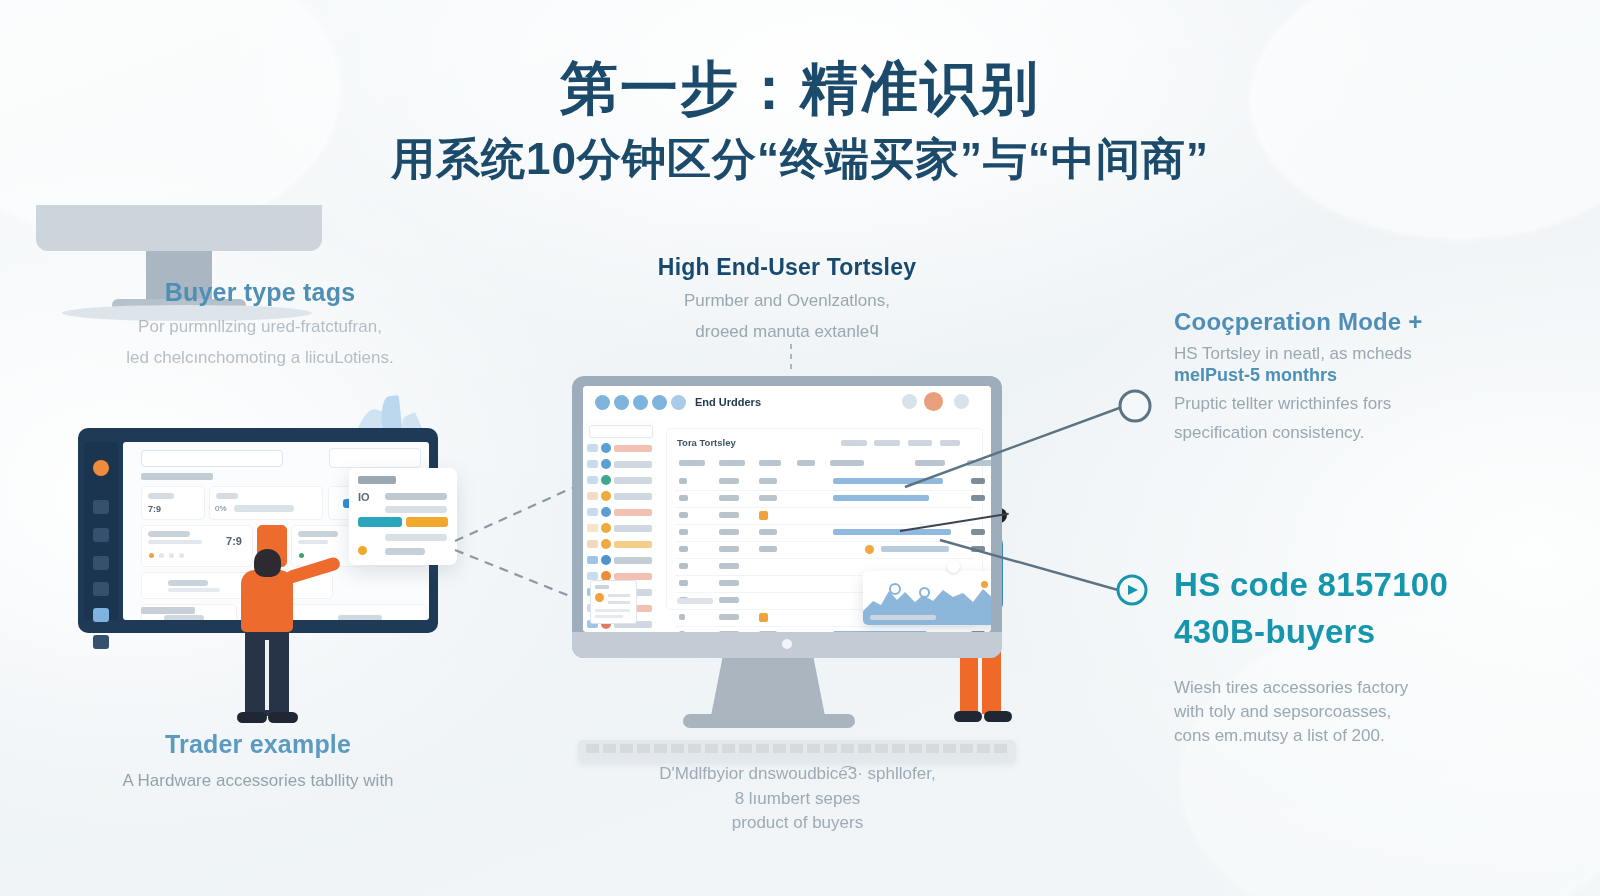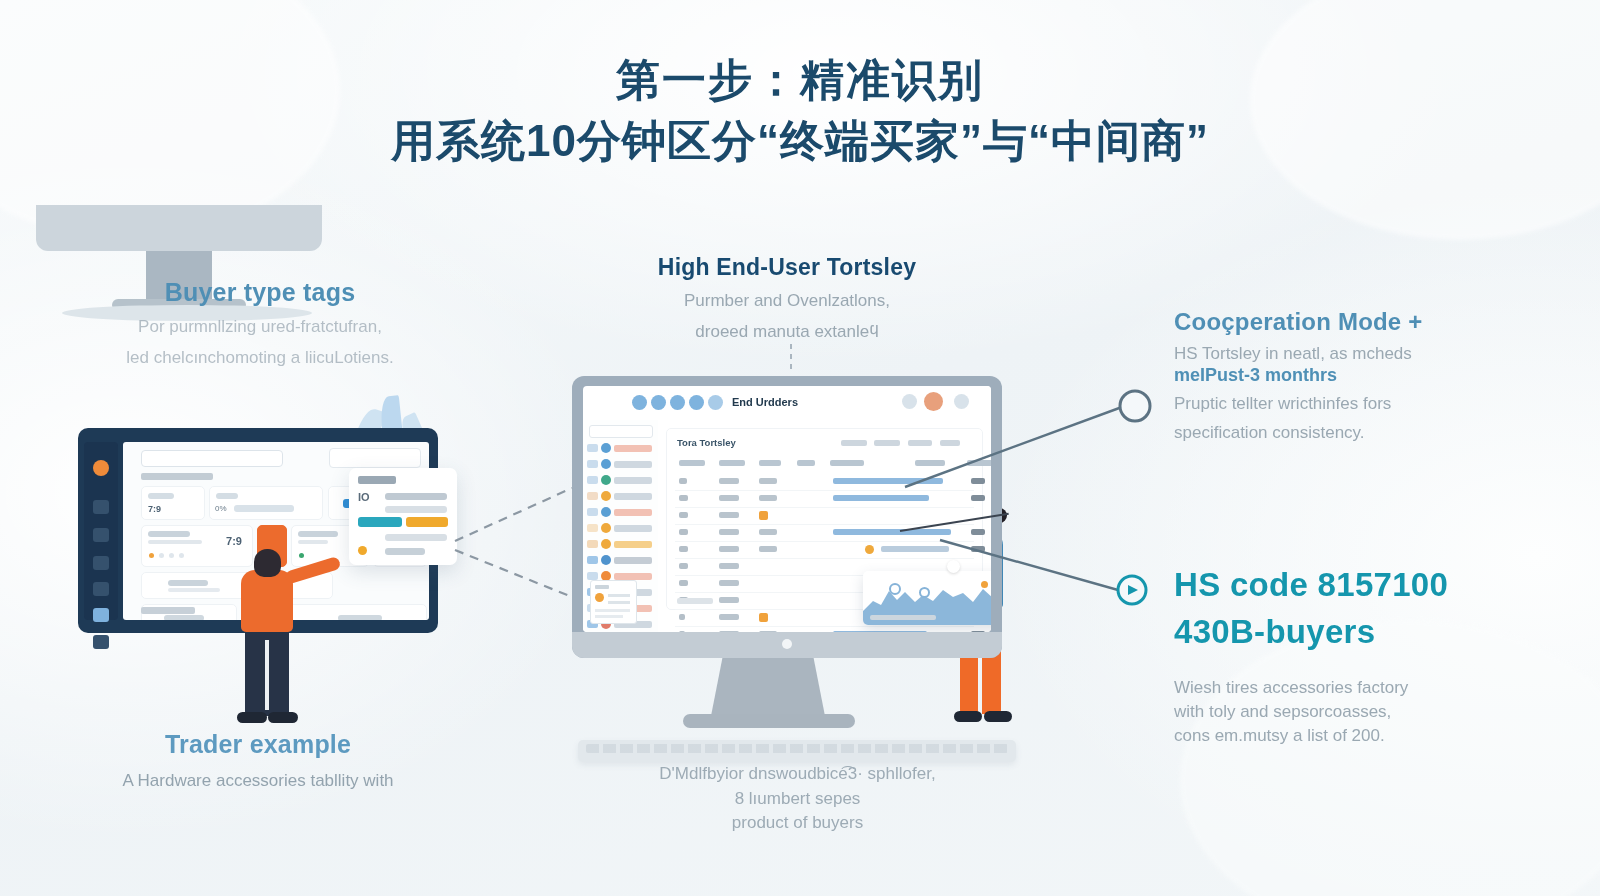--- a/index.html
+++ b/index.html
@@ -13,21 +13,21 @@
     background:
       radial-gradient(ellipse 900px 420px at 52% 8%, #ffffff 0%, rgba(255,255,255,0) 70%),
       radial-gradient(ellipse 700px 500px at 8% 55%, #ffffff 0%, rgba(255,255,255,0) 70%),
       radial-gradient(ellipse 760px 520px at 96% 62%, #fdfefe 0%, rgba(253,254,254,0) 72%),
       linear-gradient(160deg,#f7fafb 0%,#eef3f6 48%,#f2f6f8 100%);
   }
   .blob{position:absolute;border-radius:50%;filter:blur(2px);opacity:.55;}
 
   
   .title-wrap{position:absolute;left:0;right:0;top:52px;text-align:center;z-index:30;}
-  .title-1{font-size:44px;font-weight:700;color:#1b4a6b;letter-spacing:2px;line-height:1.25;}
+  .title-1{font-size:58px;font-weight:700;color:#1b4a6b;letter-spacing:2px;line-height:1.25;}
   .title-2{font-size:44px;font-weight:700;color:#1b4a6b;letter-spacing:1px;line-height:1.25;margin-top:6px;}
 
   
   .hdg{font-weight:700;letter-spacing:.2px;}
   .body-txt{color:#8b9aa6;line-height:1.36;}
 
   
   .left-head{position:absolute;left:60px;top:278px;width:400px;text-align:center;z-index:25;}
   .left-head .hdg{font-size:25px;color:#4f8fb5;}
   .left-head .body-txt{font-size:17px;margin-top:8px;opacity:.62;}
@@ -103,21 +103,21 @@
   .mon-c-chin{position:absolute;left:0;right:0;bottom:0;height:26px;background:#c3ccd4;border-radius:0 0 12px 12px;}
   .mon-c-dot{position:absolute;left:50%;bottom:9px;width:10px;height:10px;margin-left:-5px;border-radius:50%;background:#f2f5f7;}
   .mon-c-neck{position:absolute;left:711px;top:658px;width:114px;height:58px;background:#aab5bf;clip-path:polygon(10% 0,90% 0,100% 100%,0 100%);z-index:11;}
   .mon-c-foot{position:absolute;left:683px;top:714px;width:172px;height:14px;background:#a9b4be;border-radius:7px;z-index:11;}
   .keyboard{position:absolute;left:578px;top:740px;width:438px;height:22px;background:#e2e8ec;border-radius:5px;z-index:11;
     box-shadow:0 3px 6px rgba(90,110,130,.10);}
   .kb-keys{position:absolute;left:8px;top:4px;right:8px;height:9px;
     background:repeating-linear-gradient(90deg,#cfd7dd 0 13px,#e2e8ec 13px 17px);border-radius:2px;opacity:.8;}
 
   
-  .cd-topbar{position:absolute;left:0;top:0;right:0;height:34px;background:#fff;border-bottom:1px solid #eef2f5;margin-left:37px;}
+  .cd-topbar{position:absolute;left:0;top:0;right:0;height:34px;background:#fff;border-bottom:1px solid #eef2f5;}
   .cd-dot{position:absolute;top:9px;width:15px;height:15px;border-radius:50%;background:#7eb3de;}
   .cd-title{position:absolute;left:94px;top:10px;font-size:11px;font-weight:700;color:#223a4e;}
   .cd-av{position:absolute;top:8px;width:15px;height:15px;border-radius:50%;}
   .cd-side{position:absolute;left:0;top:34px;width:75px;bottom:0;background:#fdfefe;border-right:1px solid #f0f4f6;}
   .cd-sfield{position:absolute;left:6px;top:5px;width:62px;height:11px;border:1px solid #e2e8ed;border-radius:3px;background:#fff;}
   .cd-srow{position:absolute;left:4px;height:13px;width:66px;}
   .cd-sq{position:absolute;left:0;top:2px;width:11px;height:8px;border-radius:2px;background:#c9dced;}
   .cd-circ{position:absolute;left:14px;top:1px;width:10px;height:10px;border-radius:50%;}
   .cd-bar{position:absolute;left:27px;top:3px;width:38px;height:7px;border-radius:2px;}
   .cd-main{position:absolute;left:75px;top:34px;right:0;bottom:0;background:#fff;}
@@ -191,21 +191,21 @@
 
   <div class="center-foot">
     <div class="body-txt">D'Mdlfbyior dnswoudbice͡3· sphllofer,</div>
     <div class="body-txt">8 lıumbert sepes</div>
     <div class="body-txt">product of buyers</div>
   </div>
 
   <div class="right-block">
     <div class="hdg">Cooçperation Mode +</div>
     <div class="body-txt">HS Tortsley in neatl, as mcheds</div>
-    <div class="accent-line">meIPust-3 monthrs</div>
+    <div class="accent-line">meIPust-5 monthrs</div>
     <div class="body-txt right-para">Pruptic tellter wricthinfes fors</div>
     <div class="body-txt">specification consistency.</div>
   </div>
 
   <div class="hs-block">
     <div class="hs-line">HS code 8157100</div>
     <div class="hs-line">430B-buyers</div>
     <div class="hs-sub">Wiesh tires accessories factory</div>
     <div class="hs-sub" style="margin-top:0">with toly and sepsorcoasses,</div>
     <div class="hs-sub" style="margin-top:0">cons em.mutsy a list of 200.</div>

